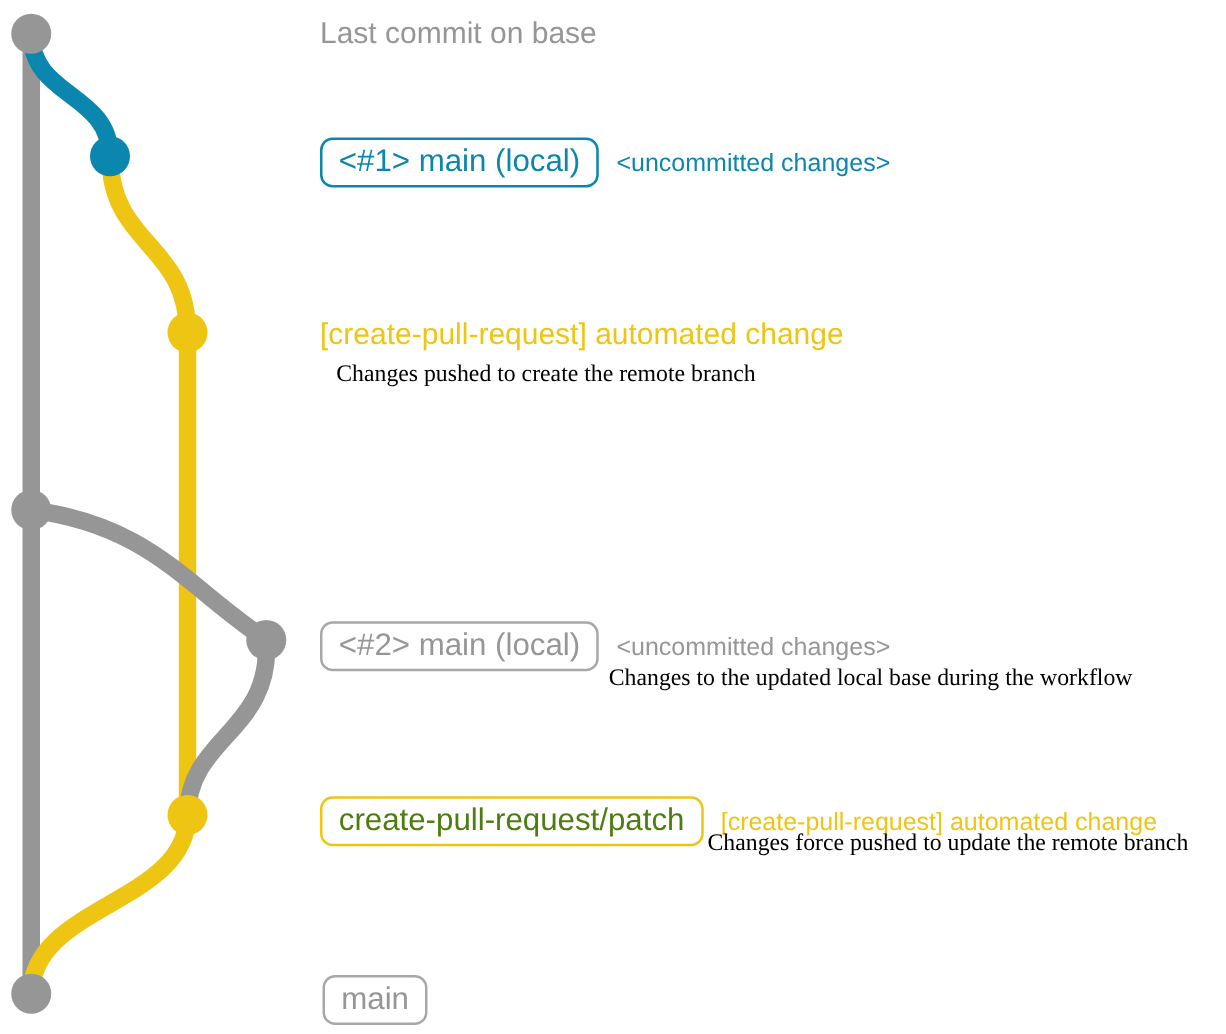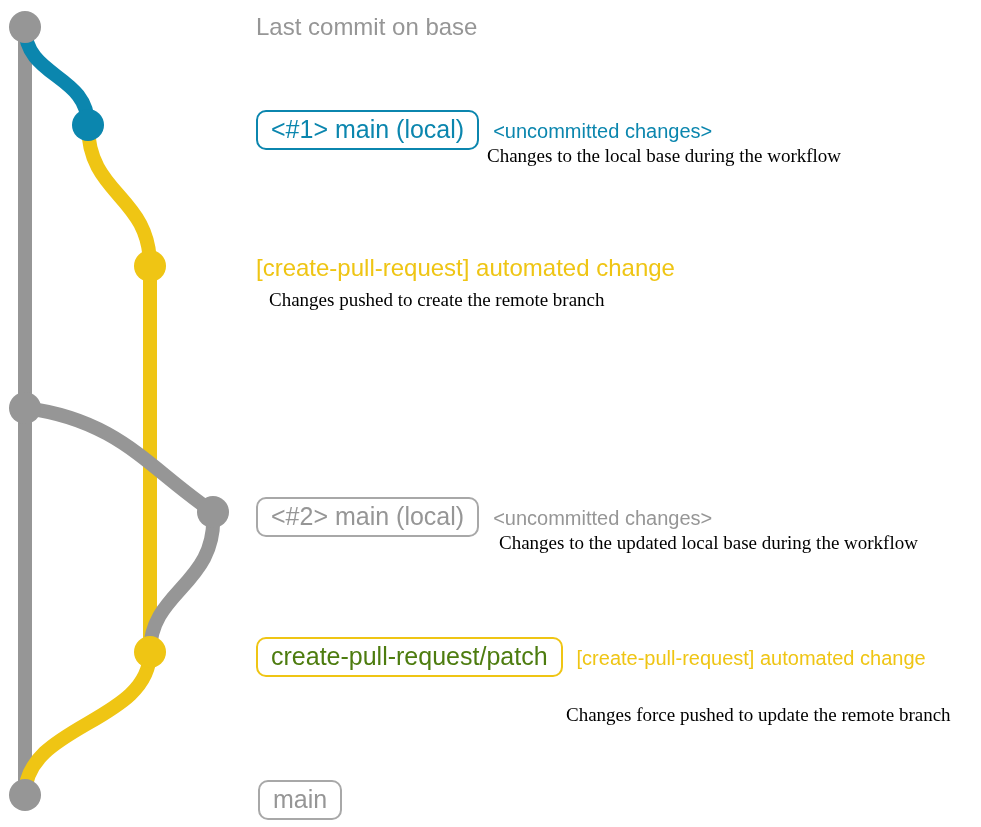--- a/index.html
+++ b/index.html
@@ -111,38 +111,37 @@
 
 <div class="overlay">
 
   <div class="headline" style="left:256px; top:13px;">Last commit on base</div>
 
   <div class="row" style="left:256px; top:110px;">
     <span class="pill blue">&lt;#1&gt; main (local)</span>
     <span class="gap"></span>
     <span class="subject blue">&lt;uncommitted changes&gt;</span>
   </div>
-  <div class="note" style="left:487px; top:145px;">Changes to the local base during the workflow</div>
 
   <div class="headline yellow" style="left:256px; top:254px;">[create-pull-request] automated change</div>
   <div class="note" style="left:269px; top:289px;">Changes pushed to create the remote branch</div>
 
 
   <div class="row" style="left:256px; top:497px;">
     <span class="pill gray">&lt;#2&gt; main (local)</span>
     <span class="gap"></span>
     <span class="subject gray">&lt;uncommitted changes&gt;</span>
   </div>
-  <div class="note" style="left:499px; top:532px;text-align:center;">Changes to the updated local base during the workflow</div>
+  <div class="note" style="left:487px; top:532px;text-align:center;">Changes to the updated local base during the workflow</div>
 
   <div class="row" style="left:256px; top:637px;">
     <span class="pill yellow">create-pull-request/patch</span>
     <span class="gap"></span>
     <span class="subject yellow">[create-pull-request] automated change</span>
   </div>
-  <div class="note" style="left:566px; top:704px;">Changes force pushed to update the remote branch</div>
+  <div class="note" style="left:566px; top:664px;">Changes force pushed to update the remote branch</div>
 
   <div class="row" style="left:258px; top:780px;align-items:flex-end;">
     <span class="pill gray">main</span>
     <span class="gap"></span>
   </div>
 
 </div>
 
 </body></html>

